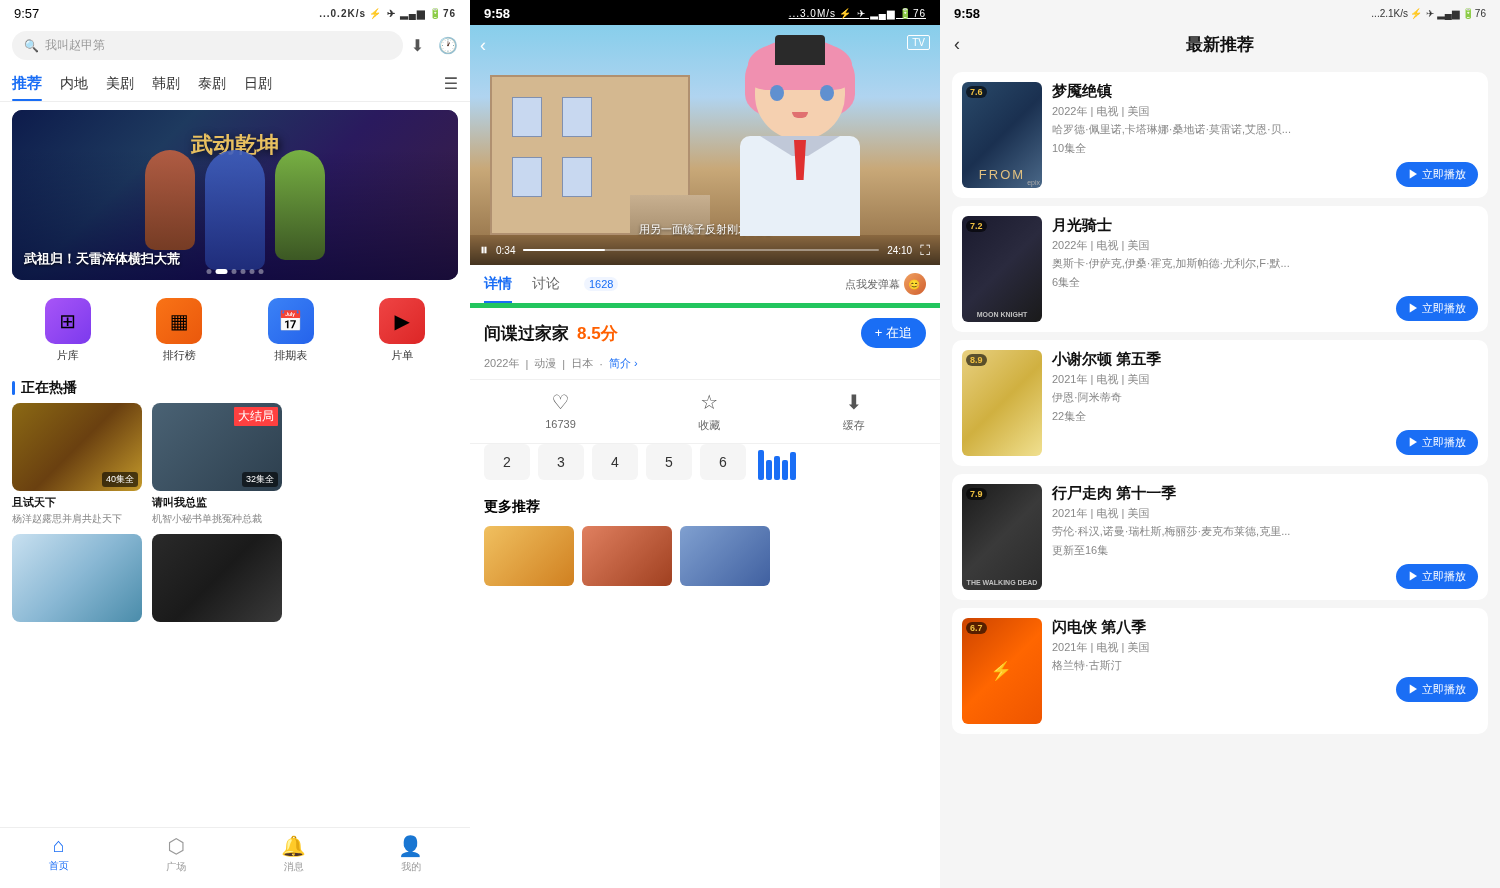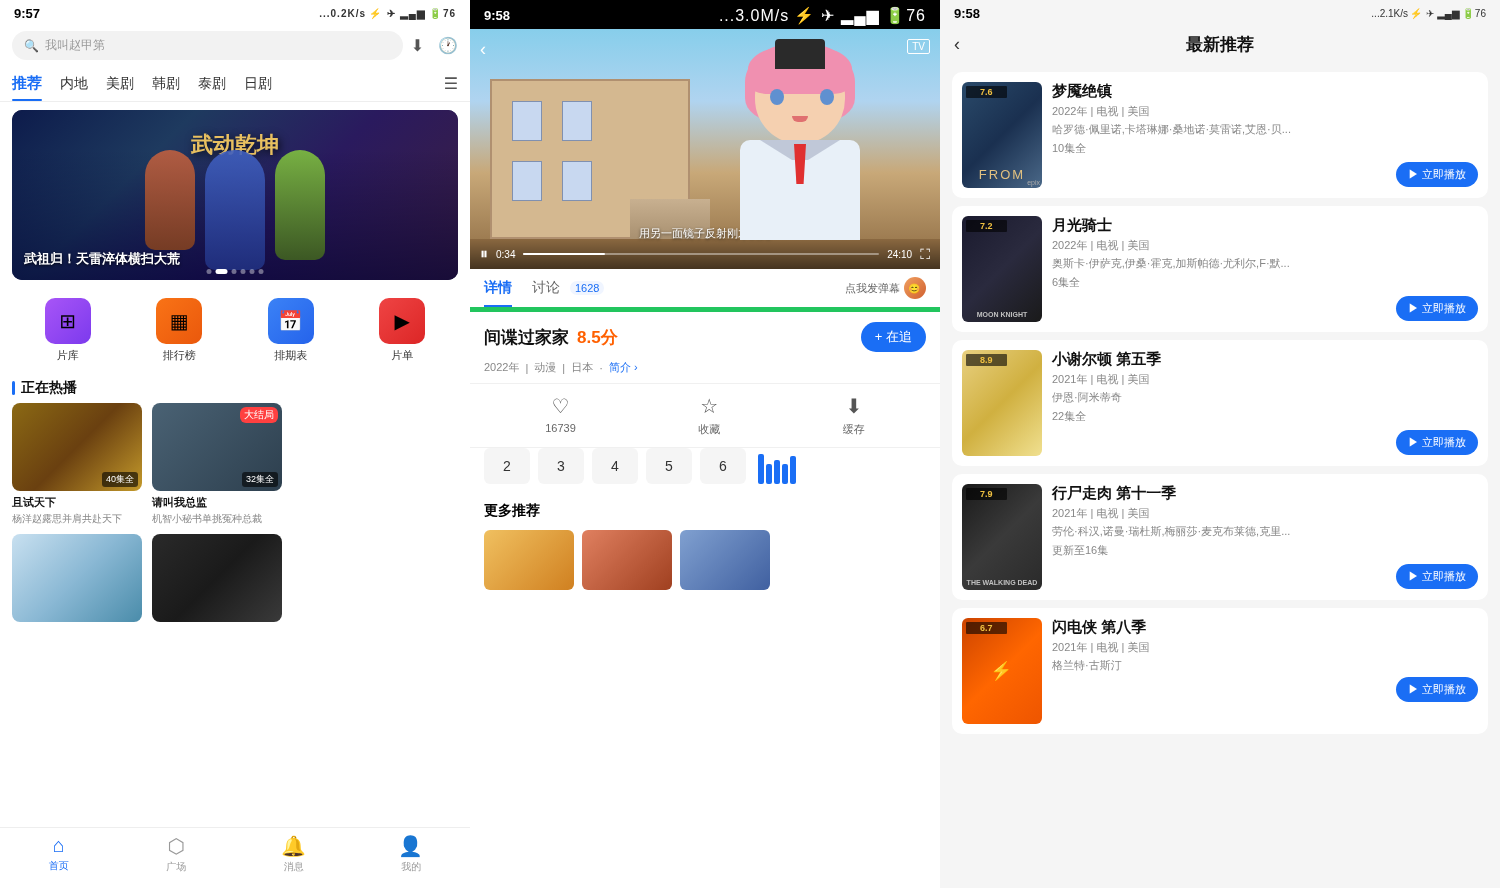--- a/index.html
+++ b/index.html
@@ -30,21 +30,21 @@
 
     .status-bar {
       background: #fff;
       padding: 6px 14px 4px;
       display: flex;
       justify-content: space-between;
       align-items: center;
       font-size: 11px;
       font-weight: 600;
     }
-    .status-time { font-size: 13px; font-weight: 700; }
+    .status-time { font-size: 13px; font-weight: 400; }
     .status-icons { font-size: 10px; color: #333; letter-spacing: 1px; }
 
     .search-bar {
       padding: 6px 12px;
       display: flex;
       align-items: center;
       gap: 8px;
     }
     .search-input-box {
       flex: 1;
@@ -220,23 +220,23 @@
       font-size: 9px;
       padding: 1px 4px;
       border-radius: 3px;
     }
     .hot-badge {
       position: absolute;
       top: 4px;
       right: 4px;
       background: #ff4040;
       color: #fff;
-      font-size: 10px;
+      font-size: 12px;
       padding: 1px 4px;
-      border-radius: 6px;
+      border-radius: 1px;
     }
     .hot-title { font-size: 11px; font-weight: 600; color: #111; margin-top: 4px; }
     .hot-sub { font-size: 10px; color: #888; margin-top: 2px; }
 
     .hot-row2 {
       display: flex;
       gap: 10px;
       padding: 8px 12px 0;
     }
     .hot-item2 {
@@ -286,21 +286,21 @@
     }
 
     .video-status-bar {
       background: #000;
       padding: 6px 14px 4px;
       display: flex;
       justify-content: space-between;
       align-items: center;
     }
     .video-status-time { font-size: 13px; font-weight: 700; color: #fff; }
-    .video-status-icons { font-size: 16px; color: #fff; letter-spacing: 1px; }
+    .video-status-icons { font-size: 10px; color: #fff; letter-spacing: 1px; text-decoration: underline; }
 
     .video-container {
       width: 100%;
       height: 240px;
       background: #000;
       position: relative;
       overflow: hidden;
     }
 
     .video-controls {
@@ -385,21 +385,21 @@
       right: 0;
       height: 2px;
       background: #1a6ef5;
     }
     .discuss-badge {
       background: #f0f5ff;
       color: #1a6ef5;
       font-size: 11px;
       padding: 1px 5px;
       border-radius: 8px;
-      margin-left: 6px;
+      margin-left: 20px;
     }
     .danmu-btn {
       margin-left: auto;
       font-size: 11px;
       color: #666;
       display: flex;
       align-items: center;
       gap: 4px;
     }
     .danmu-avatar {
@@ -587,22 +587,22 @@
     .img-flash { background: linear-gradient(135deg, #cc4400, #ff6600, #ee5500); }
 
     .score-badge {
       position: absolute;
       top: 4px;
       left: 4px;
       background: rgba(0,0,0,0.6);
       color: #f0c040;
       font-size: 9px;
       font-weight: 700;
-      padding: 1px 14px;
-      border-radius: 1px;
+      padding: 1px 4px;
+      border-radius: 6px;
     }
 
     .rec-content { flex: 1; }
     .rec-title { font-size: 15px; font-weight: 700; color: #111; margin-bottom: 3px; }
     .rec-meta { font-size: 11px; color: #888; margin-bottom: 3px; }
     .rec-cast { font-size: 11px; color: #888; margin-bottom: 4px; line-height: 1.4; }
     .rec-eps { font-size: 11px; color: #888; margin-bottom: 6px; }
     .play-btn {
       background: #1a6ef5;
       color: #fff;

